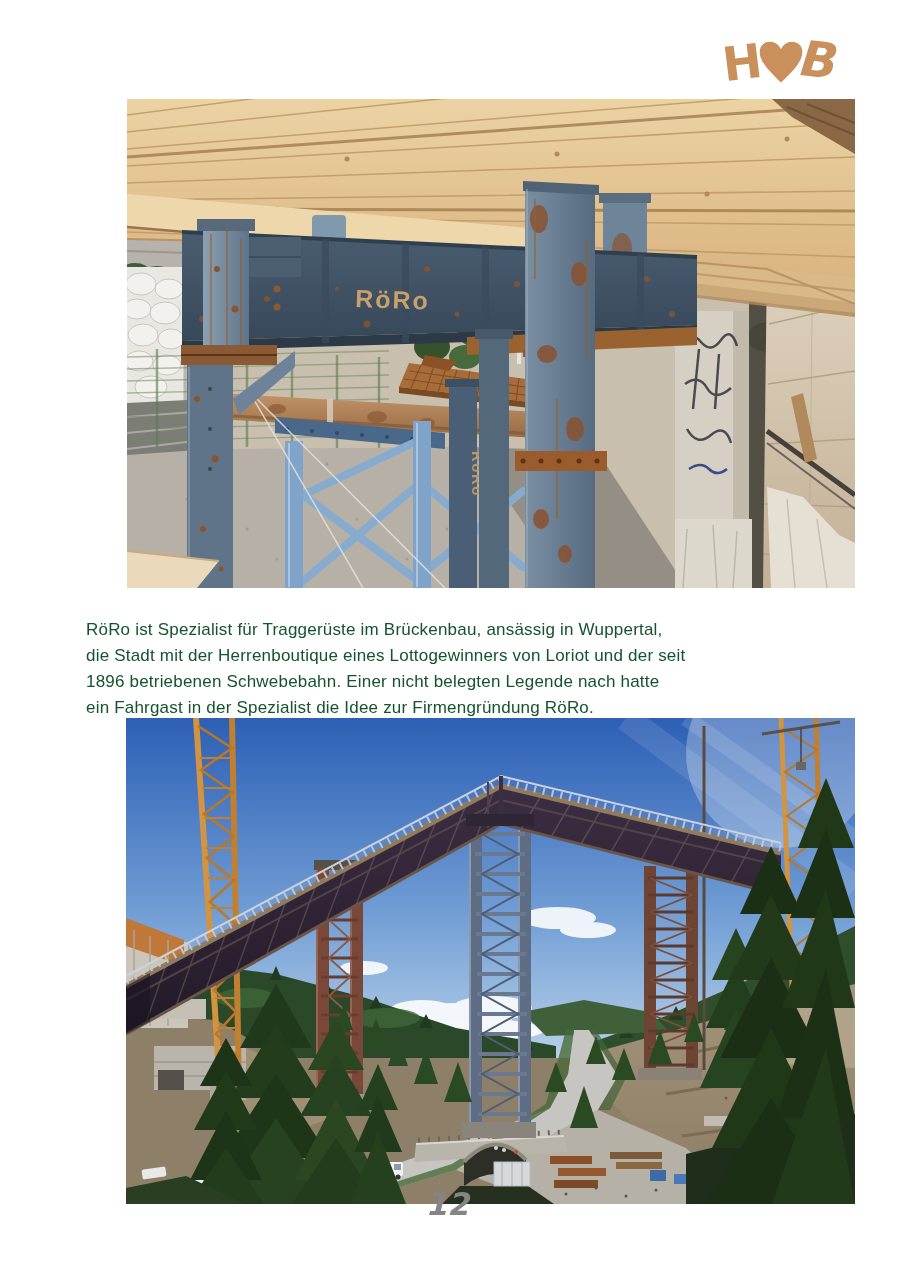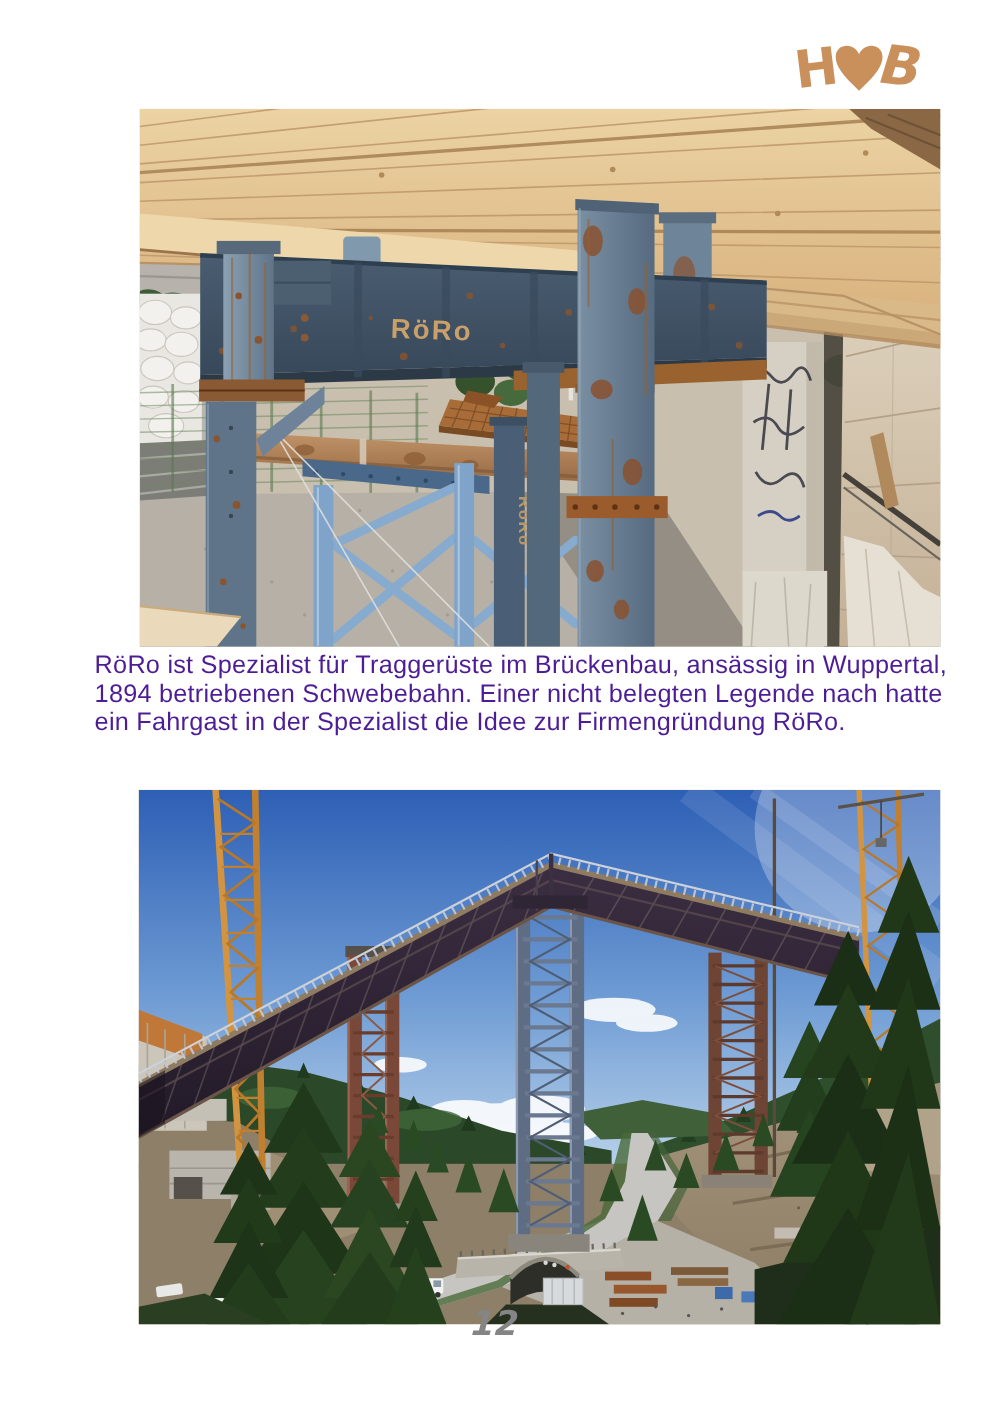--- a/index.html
+++ b/index.html
@@ -10,22 +10,22 @@
   .logo .letter{font-family:"DejaVu Sans",sans-serif;font-weight:900;line-height:1;color:currentColor}
   .letter-h{font-size:47px;transform:rotate(-7deg) translateY(5px)}
   .letter-b{font-size:49px;font-style:italic;transform:rotate(6deg) translateY(2px)}
   .logo .heart{margin:0 -3px;transform:translateY(1px)}
   
   .photo{position:absolute;overflow:hidden;background:#dcd5c8}
   .photo svg{display:block;width:100%;height:100%}
   .photo-top{left:87px;top:83px;width:728px;height:489px}
   .photo-bottom{left:86px;top:702px;width:729px;height:486px}
   
-  .paragraph{position:absolute;left:86px;top:592px;width:752px;font-size:23px;line-height:25.9px;
-             color:#4c1d95;letter-spacing:0.2px}
+  .paragraph{position:absolute;left:86px;top:617px;width:752px;font-size:17px;line-height:25.9px;
+             color:#14532d;letter-spacing:0.2px}
   .paragraph div{white-space:nowrap}
   
   .page-number{position:absolute;left:0;top:1186px;width:100%;text-align:center;
                font-family:"DejaVu Sans",sans-serif;font-weight:900;font-style:italic;
                font-size:31px;color:#858585;transform:skewX(-3deg)}
 </style>
 </head>
 <body>
 
 <div class="page">
@@ -312,21 +312,22 @@
       <polygon points="106,300 168,252 168,268 112,316" fill="#6e8399"></polygon>
     </g>
 
     <polygon points="0,452 92,462 70,489 0,489" fill="#ead9ba"></polygon>
     <path d="M0,452L92,462" stroke="#c8ab7e" stroke-width="2"></path>
   </svg>
   </figure>
 
   <div class="paragraph">
     <div>RöRo ist Spezialist für Traggerüste im Brückenbau, ansässig in Wuppertal,</div>
-    <div>1894 betriebenen Schwebebahn. Einer nicht belegten Legende nach hatte</div>
+    <div>die Stadt mit der Herrenboutique eines Lottogewinners von Loriot und der seit</div>
+    <div>1896 betriebenen Schwebebahn. Einer nicht belegten Legende nach hatte</div>
     <div>ein Fahrgast in der Spezialist die Idee zur Firmengründung RöRo.</div>
   </div>
 
   <figure class="photo photo-bottom">
   <svg viewBox="0 0 729 486" preserveAspectRatio="none">
     <defs>
       <linearGradient id="p2sky" x1="0" y1="0" x2="0" y2="1">
         <stop offset="0" stop-color="#2d5fb5"></stop>
             <stop offset="0.55" stop-color="#6f9cd4"></stop>
             <stop offset="1" stop-color="#b9d2ea"></stop>

